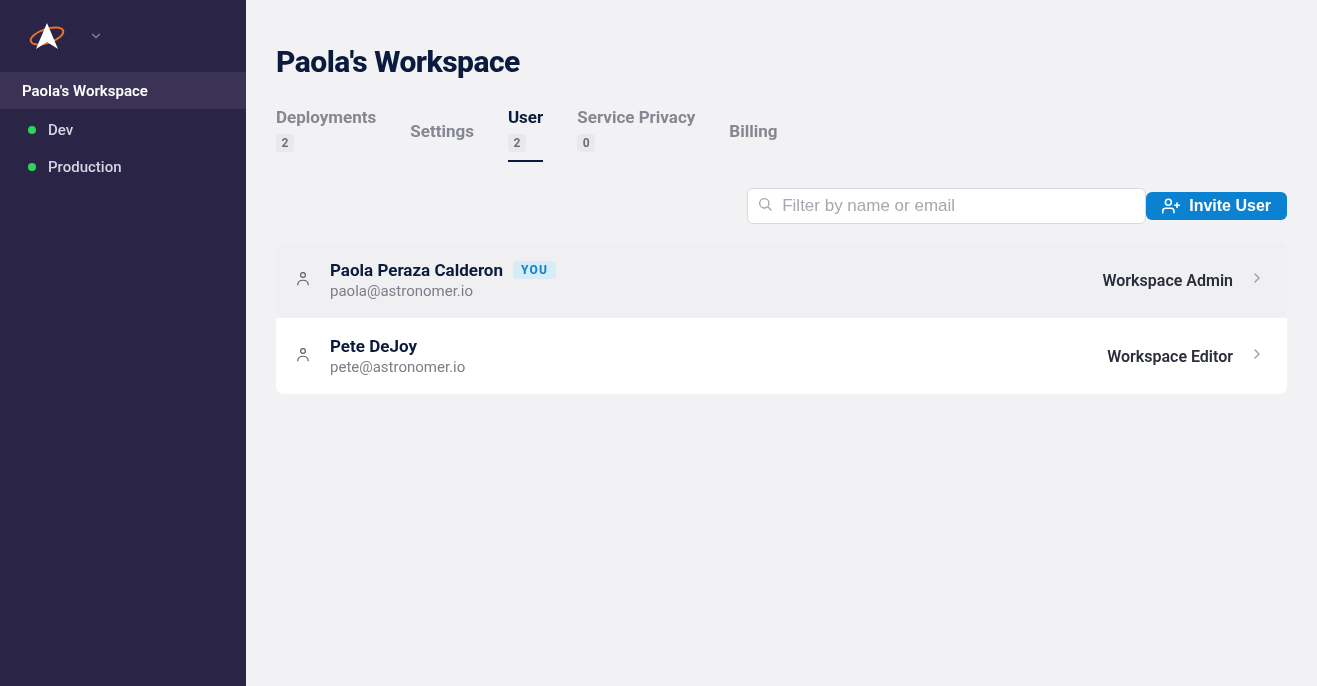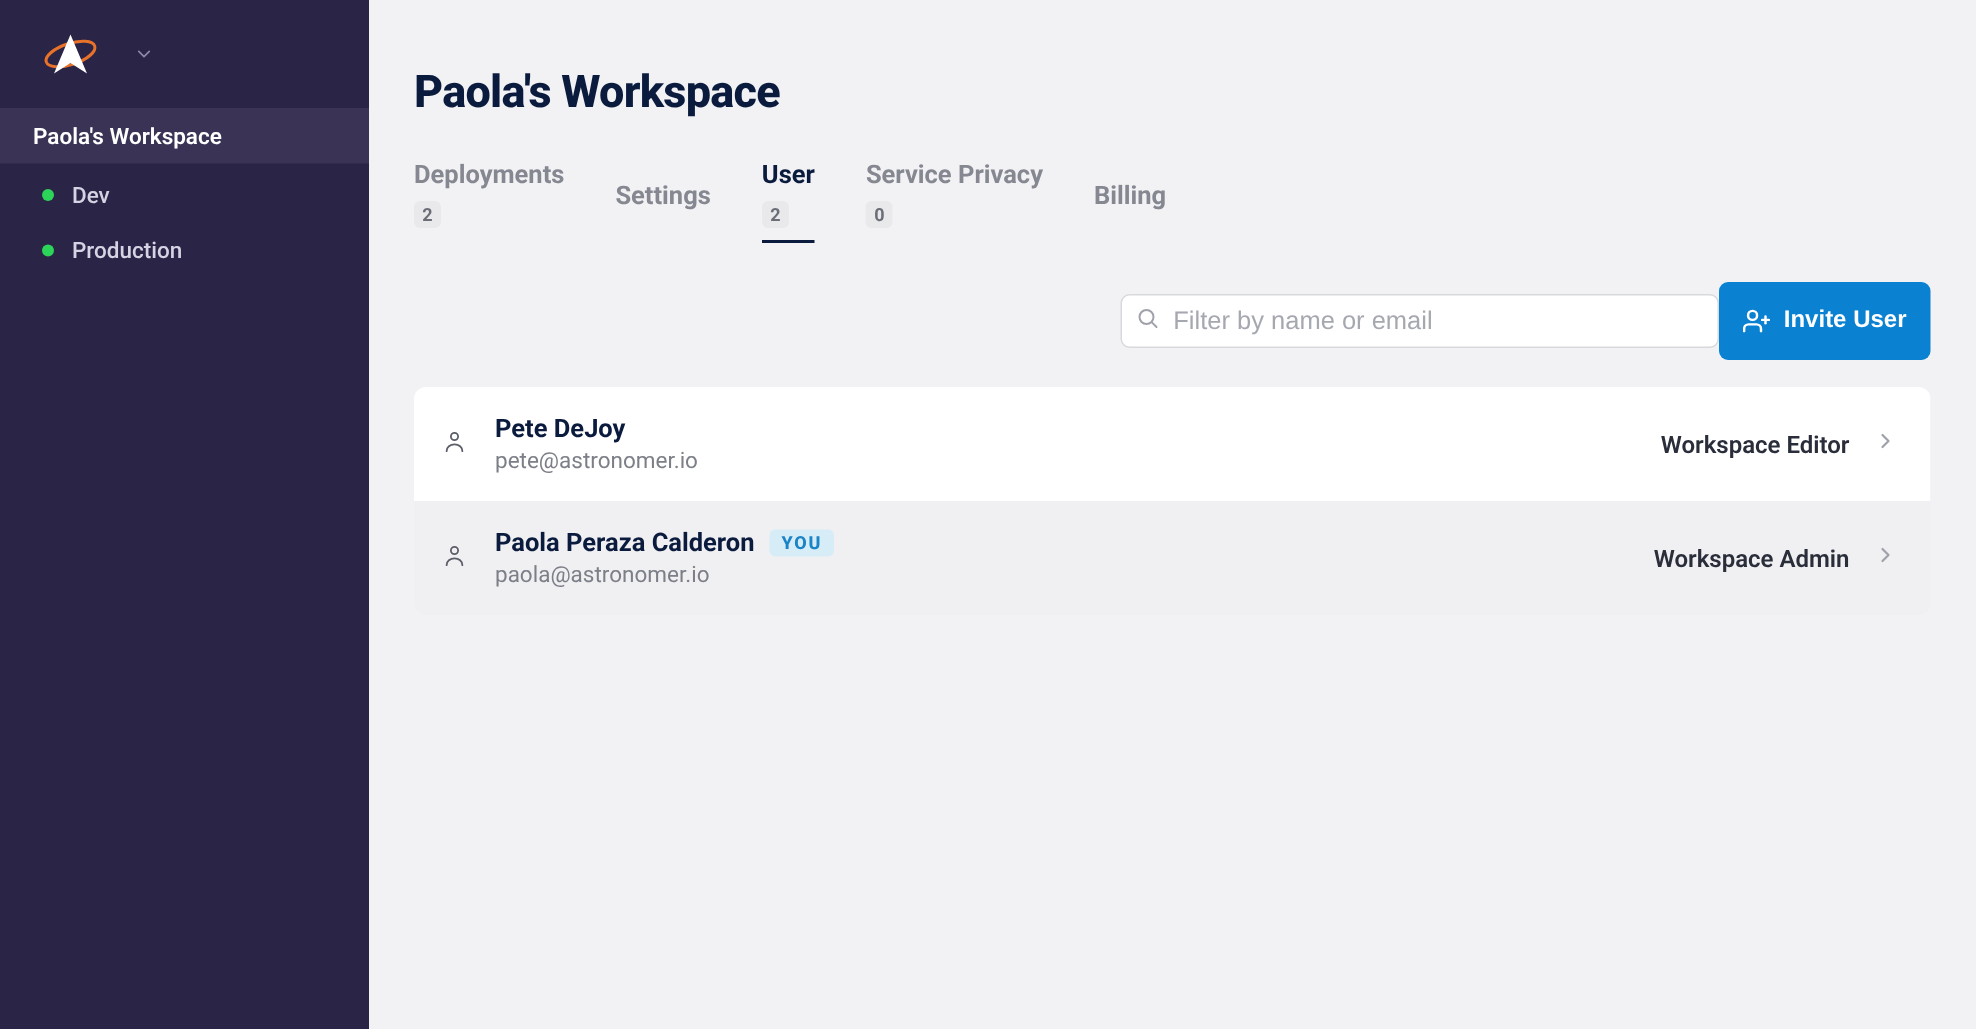--- a/index.html
+++ b/index.html
@@ -61,21 +61,21 @@
     .action-row { display:flex; align-items:center; justify-content:flex-end; margin-top: 26px;}
     .search-wrap { position:relative; }
     .search-input{
       width: 399px; height:36px; padding: 0 12px 0 34px;
       border: 1px solid #d8d9dd; border-radius:6px; background:#ffffff;
       font-size:17px; color:#0a1b3d; outline:none;
     }
     .search-input::placeholder{ color:#a6a8b0; }
     .search-icon{ position:absolute; left:10px; top:50%; transform:translateY(-50%); color:#9fa2ab; }
     .invite-btn{
-      display:inline-flex; align-items:center; gap:9px; height:52px; padding:0 16px;
+      display:inline-flex; align-items:center; gap:9px; height:28px; padding:0 16px;
       background:#0a81d1; color:#fff; border:0; border-radius:6px; font-size:16px; font-weight:700; cursor:pointer;
     }
     .invite-btn svg{ display:block; }
 
     
     .user-list{ margin-top: 18px; border-radius:8px; overflow:hidden; }
     .user-row{
       display:flex; align-items:center; justify-content:space-between;
       padding: 18px 22px 18px 18px; background:#ffffff; cursor:pointer;
     }
@@ -173,45 +173,20 @@
             <circle cx="8.5" cy="7" r="4"></circle>
             <line x1="20" y1="8" x2="20" y2="14"></line>
             <line x1="23" y1="11" x2="17" y2="11"></line>
           </svg>
       </span>
       <span>Invite User</span>
     </button>
   </div>
 
   <div class="user-list">
-    <div class="user-row">
-      <div class="user-left">
-        <span class="avatar-icon">
-          <svg width="18" height="18" viewBox="0 0 24 24" fill="none" stroke="currentColor" stroke-width="1.6" stroke-linecap="round" stroke-linejoin="round">
-              <circle cx="12" cy="8" r="3.2"></circle>
-              <path d="M5 21c0-3.5 3.1-6 7-6s7 2.5 7 6"></path>
-            </svg>
-        </span>
-        <div class="user-text">
-          <div class="name">
-            <span>Pete DeJoy</span>
-          </div>
-          <div class="email">pete@astronomer.io</div>
-        </div>
-      </div>
-      <div class="user-right">
-        <span class="role">Workspace Editor</span>
-        <span class="chev-right">
-          <svg width="16" height="16" viewBox="0 0 24 24" fill="none" stroke="currentColor" stroke-width="2.2" stroke-linecap="round" stroke-linejoin="round">
-              <polyline points="9 18 15 12 9 6"></polyline>
-            </svg>
-        </span>
-      </div>
-    </div>
-
     <div class="user-row alt">
       <div class="user-left">
         <span class="avatar-icon">
           <svg width="18" height="18" viewBox="0 0 24 24" fill="none" stroke="currentColor" stroke-width="1.6" stroke-linecap="round" stroke-linejoin="round">
               <circle cx="12" cy="8" r="3.2"></circle>
               <path d="M5 21c0-3.5 3.1-6 7-6s7 2.5 7 6"></path>
             </svg>
         </span>
         <div class="user-text">
           <div class="name">
@@ -223,15 +198,40 @@
       </div>
       <div class="user-right">
         <span class="role">Workspace Admin</span>
         <span class="chev-right">
           <svg width="16" height="16" viewBox="0 0 24 24" fill="none" stroke="currentColor" stroke-width="2.2" stroke-linecap="round" stroke-linejoin="round">
               <polyline points="9 18 15 12 9 6"></polyline>
             </svg>
         </span>
       </div>
     </div>
+
+    <div class="user-row">
+      <div class="user-left">
+        <span class="avatar-icon">
+          <svg width="18" height="18" viewBox="0 0 24 24" fill="none" stroke="currentColor" stroke-width="1.6" stroke-linecap="round" stroke-linejoin="round">
+              <circle cx="12" cy="8" r="3.2"></circle>
+              <path d="M5 21c0-3.5 3.1-6 7-6s7 2.5 7 6"></path>
+            </svg>
+        </span>
+        <div class="user-text">
+          <div class="name">
+            <span>Pete DeJoy</span>
+          </div>
+          <div class="email">pete@astronomer.io</div>
+        </div>
+      </div>
+      <div class="user-right">
+        <span class="role">Workspace Editor</span>
+        <span class="chev-right">
+          <svg width="16" height="16" viewBox="0 0 24 24" fill="none" stroke="currentColor" stroke-width="2.2" stroke-linecap="round" stroke-linejoin="round">
+              <polyline points="9 18 15 12 9 6"></polyline>
+            </svg>
+        </span>
+      </div>
+    </div>
   </div>
 
 </main>
 
 </body></html>

